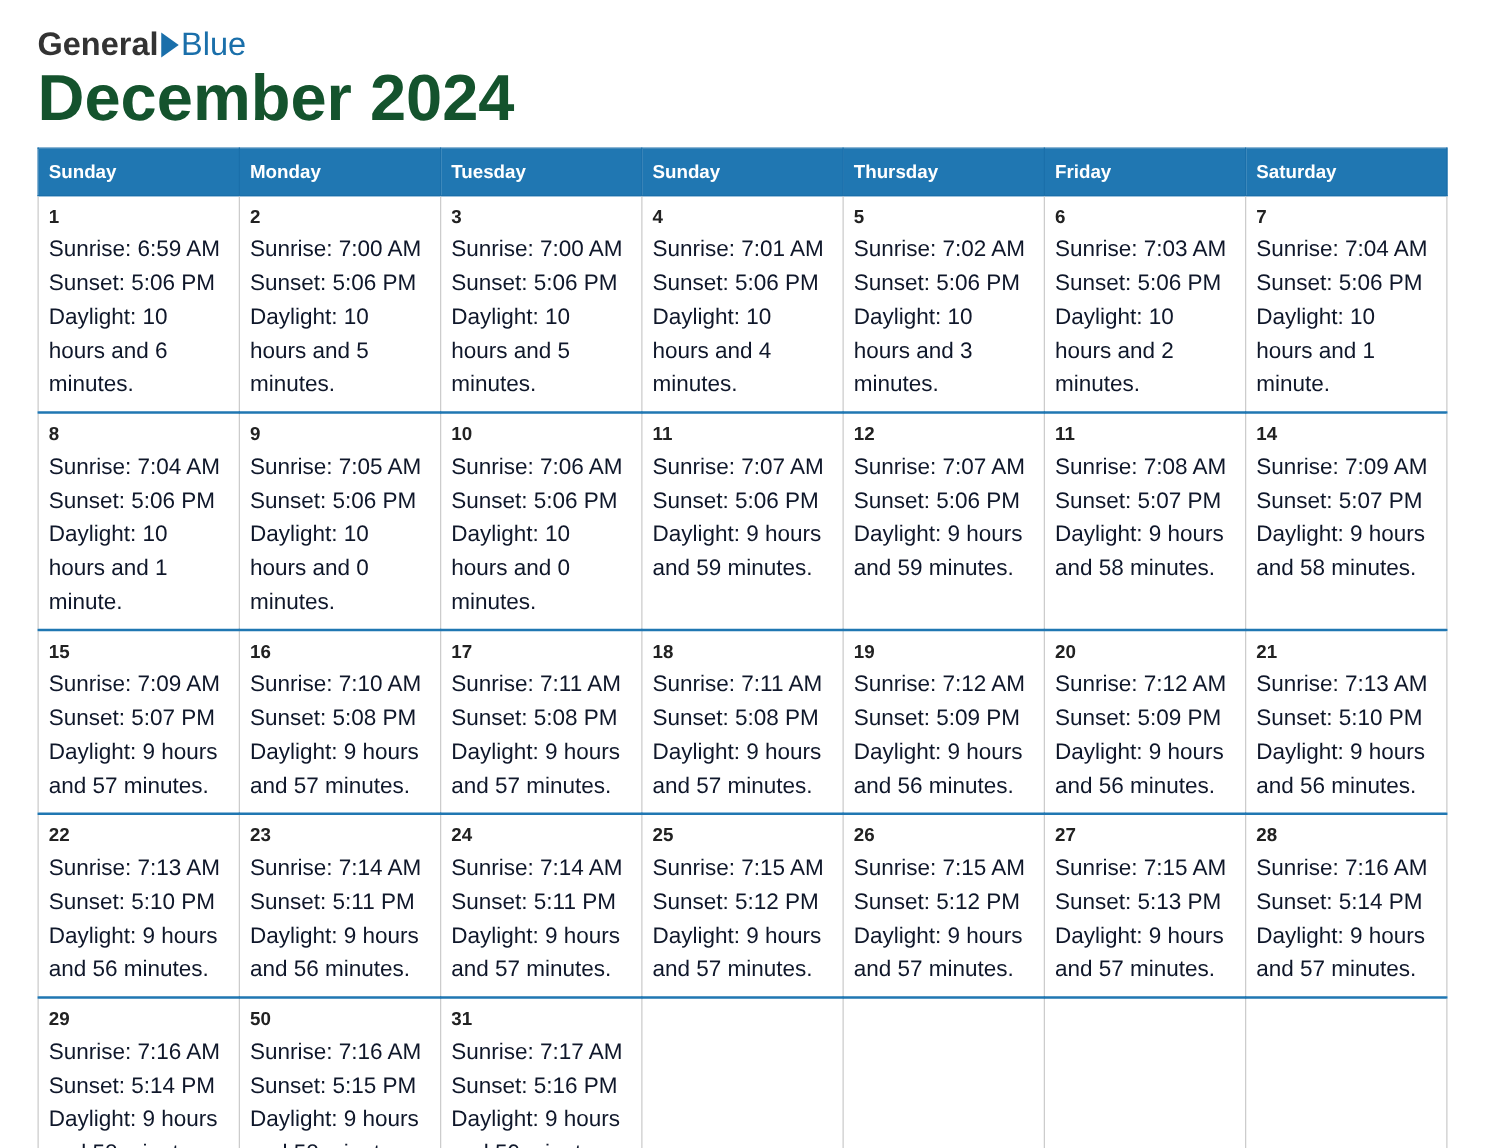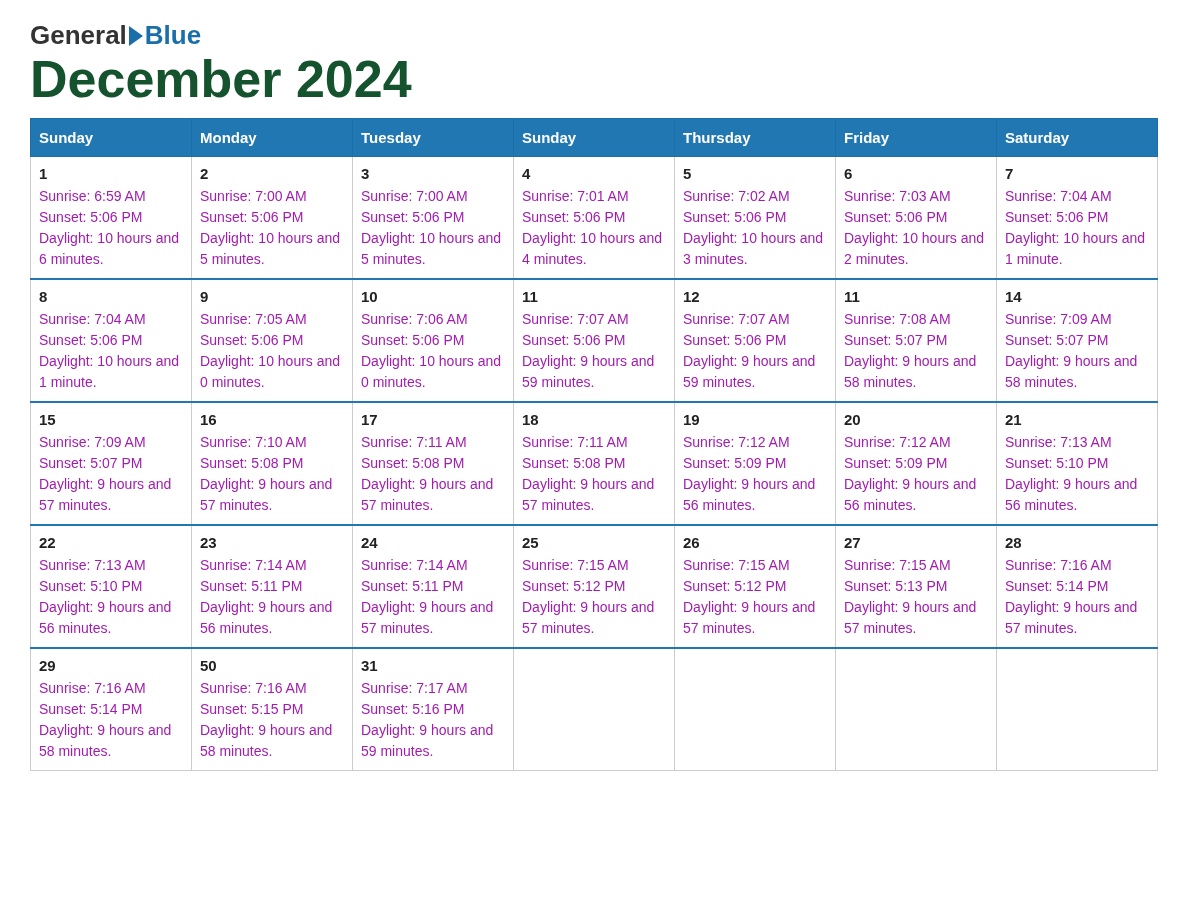--- a/index.html
+++ b/index.html
@@ -35,21 +35,21 @@
       height: 0;
       border-left: 14px solid #1a6faa;
       border-top: 10px solid transparent;
       border-bottom: 10px solid transparent;
       margin: 0 2px;
       display: inline-block;
     }
     .logo-blue {
       color: #1a6faa;
       font-size: 26px;
-      font-weight: bold;
+      font-weight: normal;
     }
     .title-area {
       text-align: right;
     }
     .main-title {
       font-size: 52px;
       font-weight: bold;
       color: #14532d;
       line-height: 1.1;
     }
@@ -81,23 +81,23 @@
       width: 14.28%;
       min-height: 90px;
     }
     tbody tr td .day-num {
       font-size: 15px;
       font-weight: bold;
       display: block;
       margin-bottom: 4px;
     }
     tbody tr td .day-info {
-      font-size: 14px;
+      font-size: 18px;
       line-height: 1.5;
-      color: #a21caf;
+      color: #0f172a;
     }
     tbody tr {
       border-bottom: 2px solid #2077b2;
     }
     tbody tr:last-child {
       border-bottom: none;
     }
     .empty-cell {
       background: #fff;
     }

